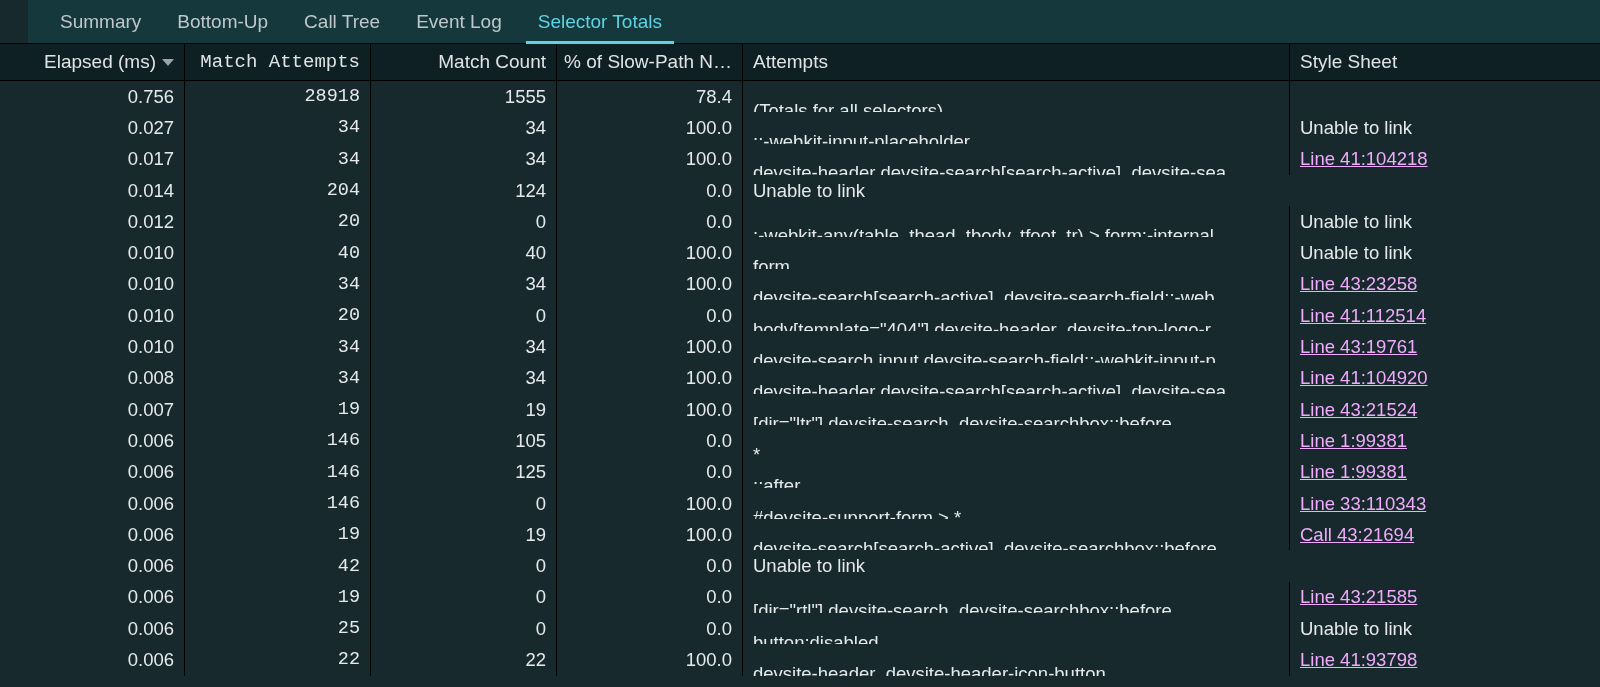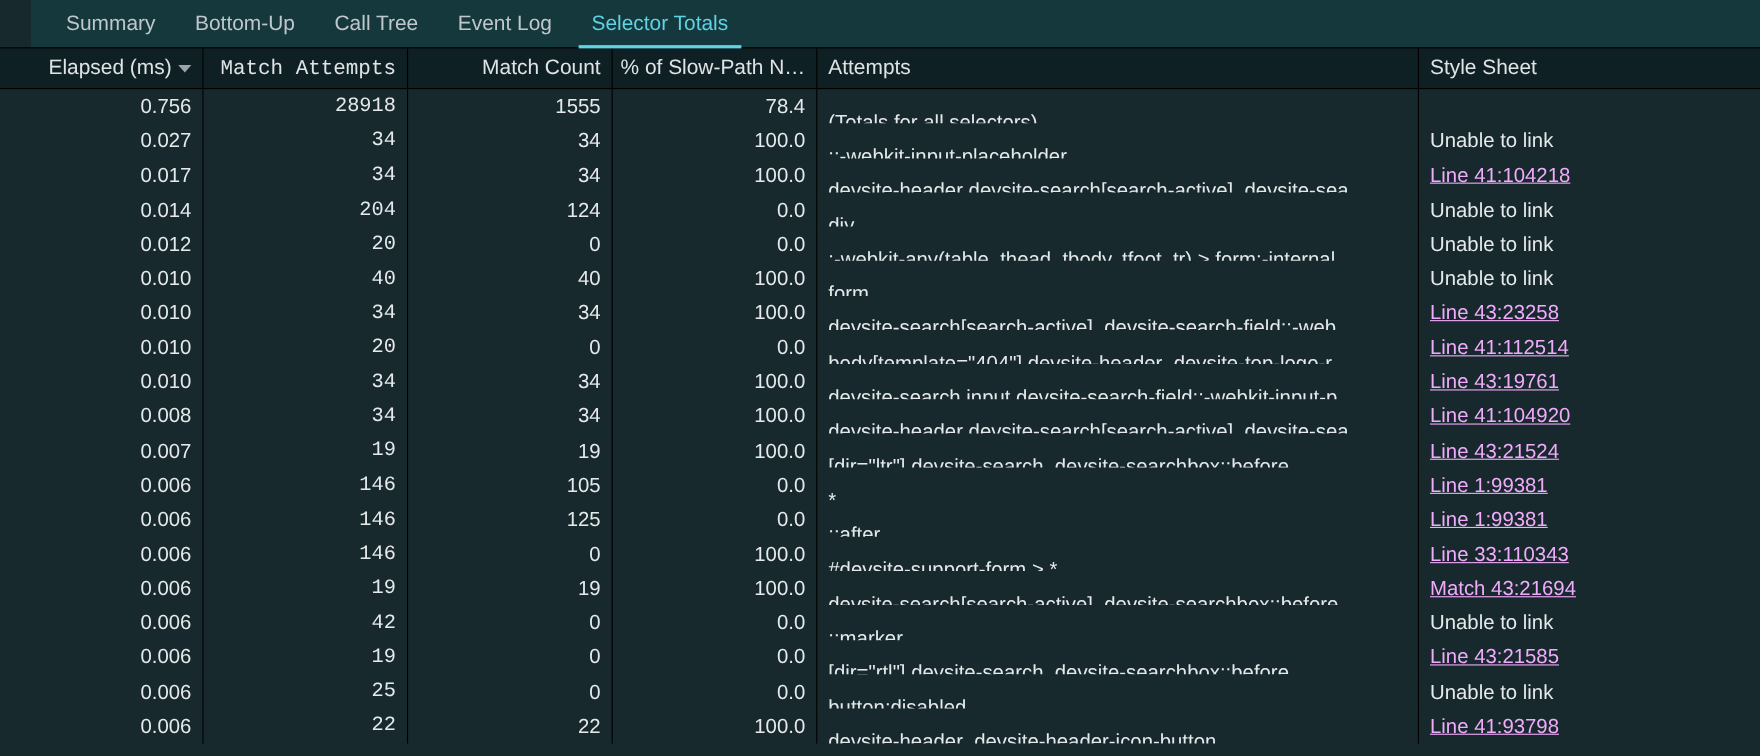--- a/index.html
+++ b/index.html
@@ -158,23 +158,20 @@
         </div>
         <div class="cell c-sheet">
           <span class="link">Line 41:104218</span>
         </div>
       </div>
       <div class="row">
         <div class="cell num c-elapsed">0.014</div>
         <div class="cell num c-attempts">204</div>
         <div class="cell num c-count">124</div>
         <div class="cell num c-slow">0.0</div>
-        <div class="cell c-selector">
-          <span class="ellipsis">div</span>
-        </div>
         <div class="cell c-sheet">
           <span class="nolink">Unable to link</span>
         </div>
       </div>
       <div class="row">
         <div class="cell num c-elapsed">0.012</div>
         <div class="cell num c-attempts">20</div>
         <div class="cell num c-count">0</div>
         <div class="cell num c-slow">0.0</div>
         <div class="cell c-selector">
@@ -294,31 +291,28 @@
       </div>
       <div class="row">
         <div class="cell num c-elapsed">0.006</div>
         <div class="cell num c-attempts">19</div>
         <div class="cell num c-count">19</div>
         <div class="cell num c-slow">100.0</div>
         <div class="cell c-selector">
           <span class="ellipsis">devsite-search[search-active] .devsite-searchbox::before</span>
         </div>
         <div class="cell c-sheet">
-          <span class="link">Match 43:21694</span>
+          <span class="link">Call 43:21694</span>
         </div>
       </div>
       <div class="row">
         <div class="cell num c-elapsed">0.006</div>
         <div class="cell num c-attempts">42</div>
         <div class="cell num c-count">0</div>
         <div class="cell num c-slow">0.0</div>
-        <div class="cell c-selector">
-          <span class="ellipsis">::marker</span>
-        </div>
         <div class="cell c-sheet">
           <span class="nolink">Unable to link</span>
         </div>
       </div>
       <div class="row">
         <div class="cell num c-elapsed">0.006</div>
         <div class="cell num c-attempts">19</div>
         <div class="cell num c-count">0</div>
         <div class="cell num c-slow">0.0</div>
         <div class="cell c-selector">

